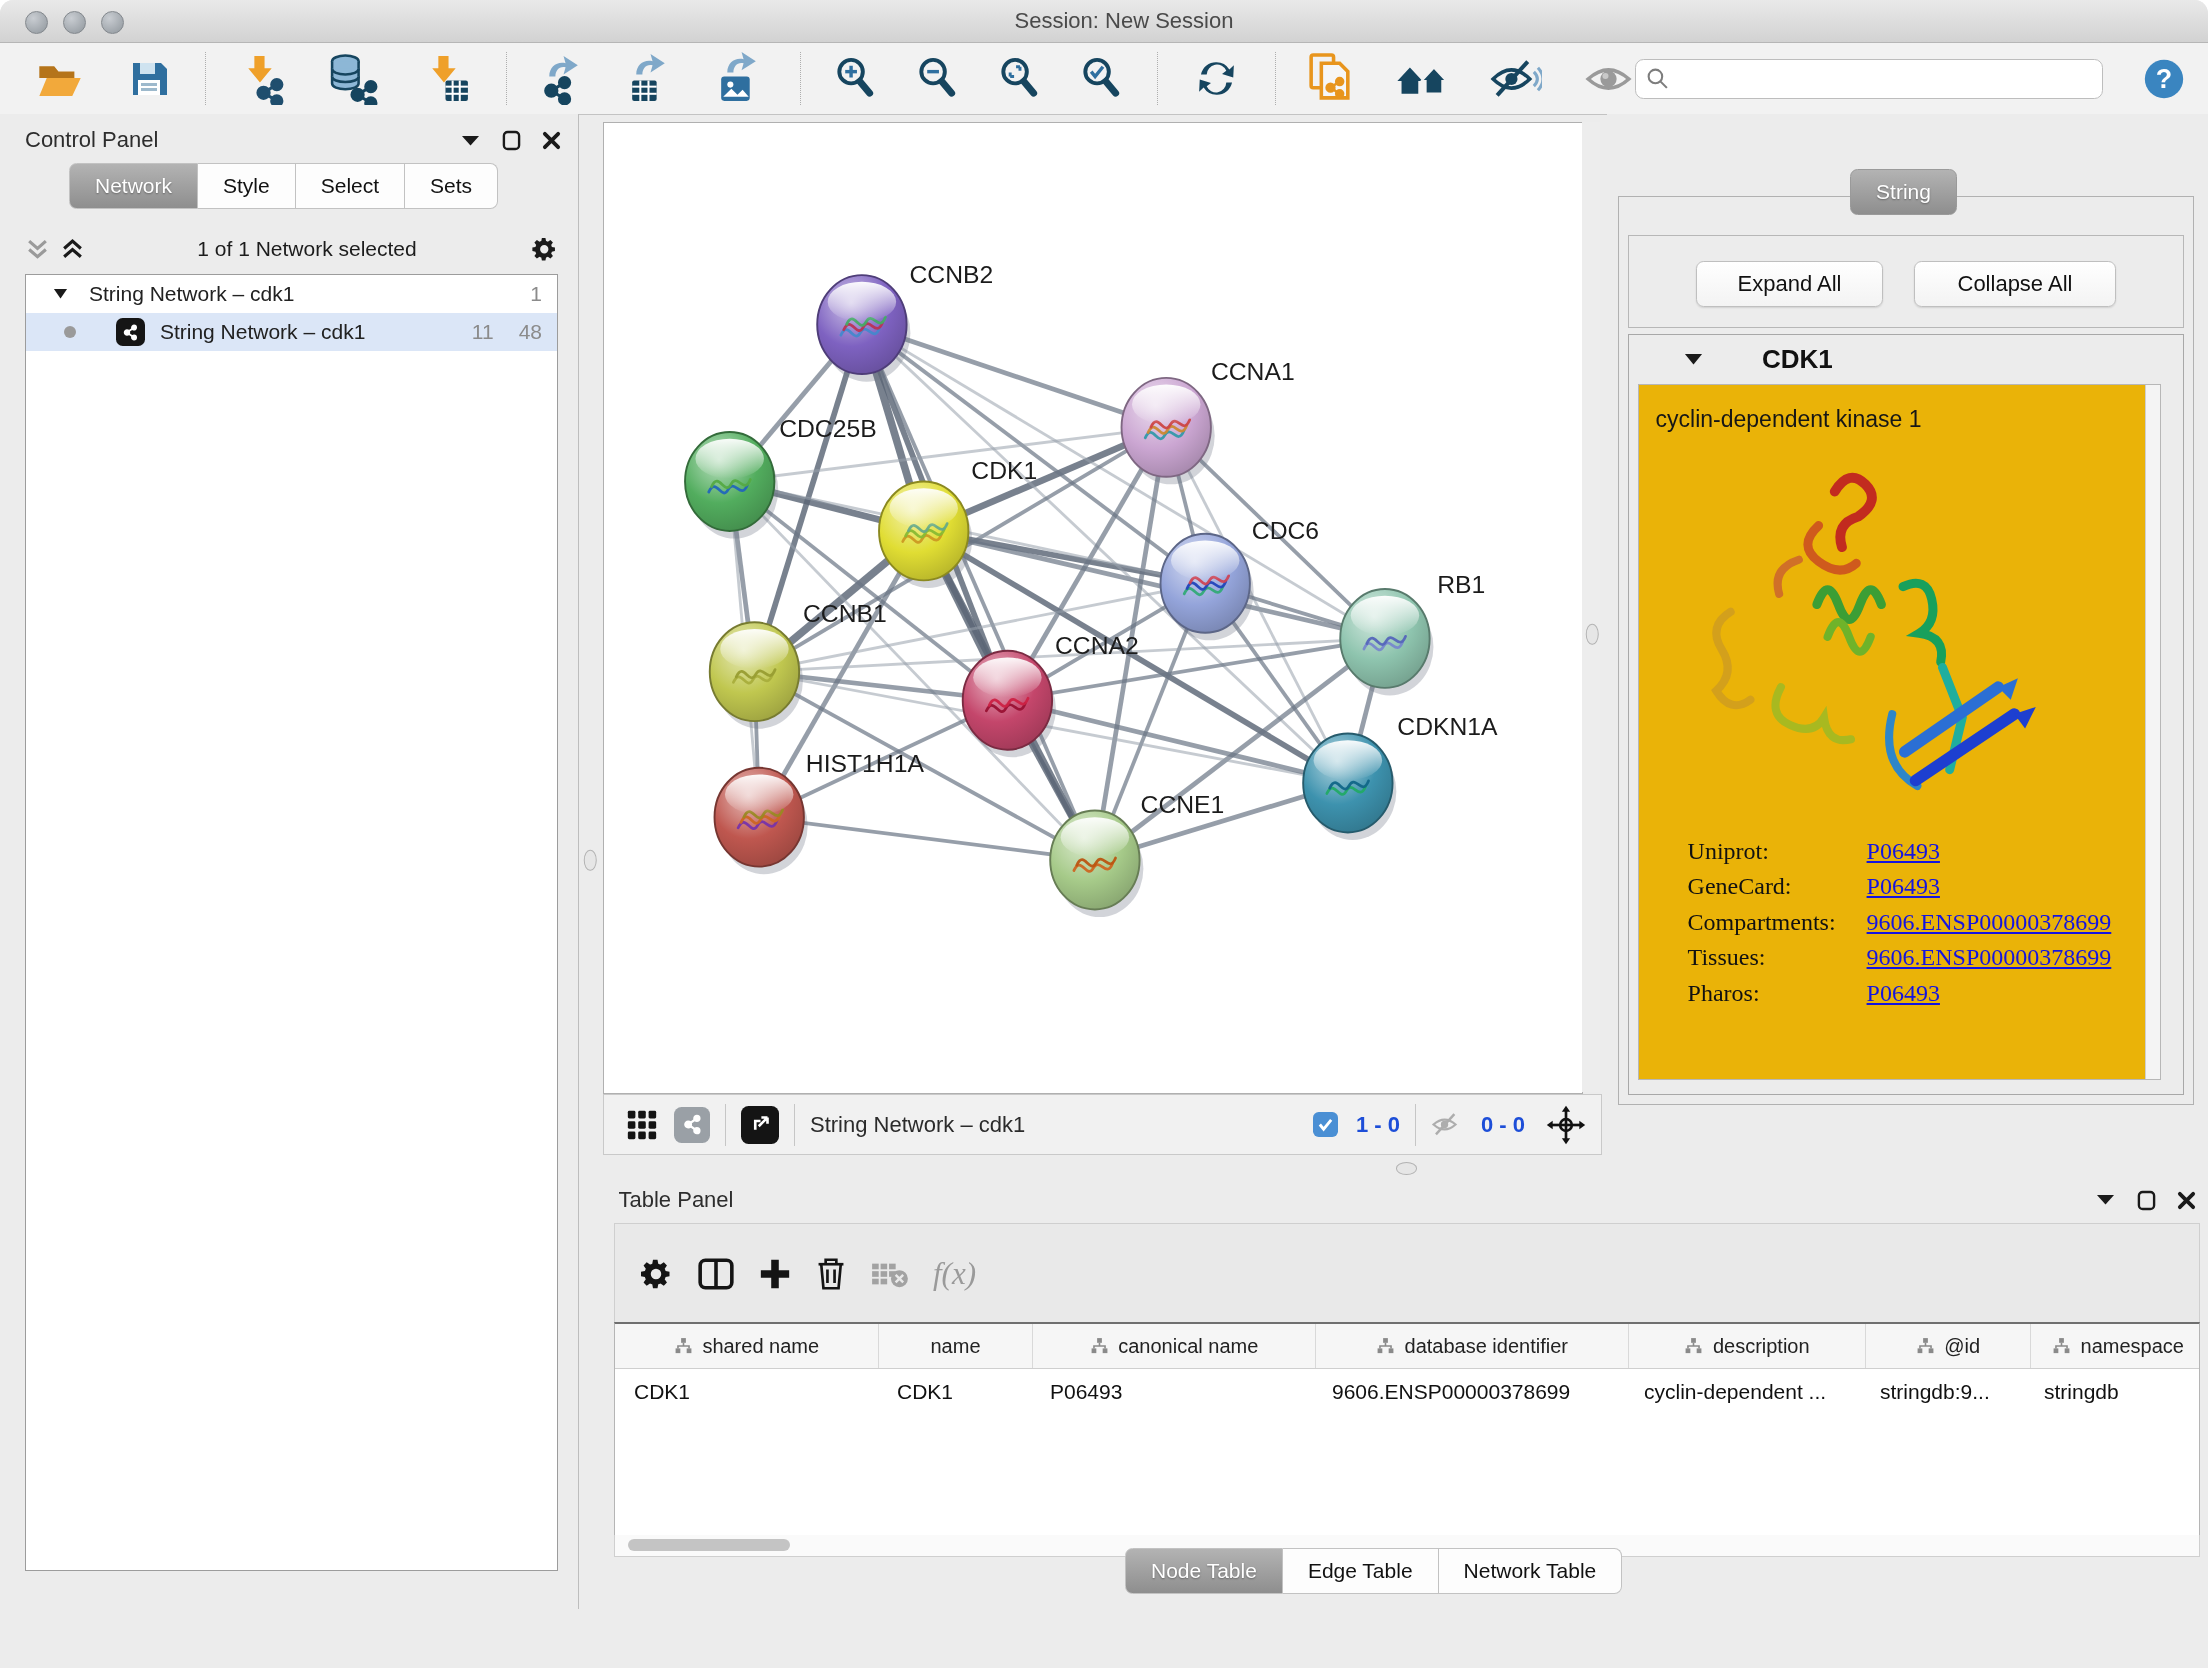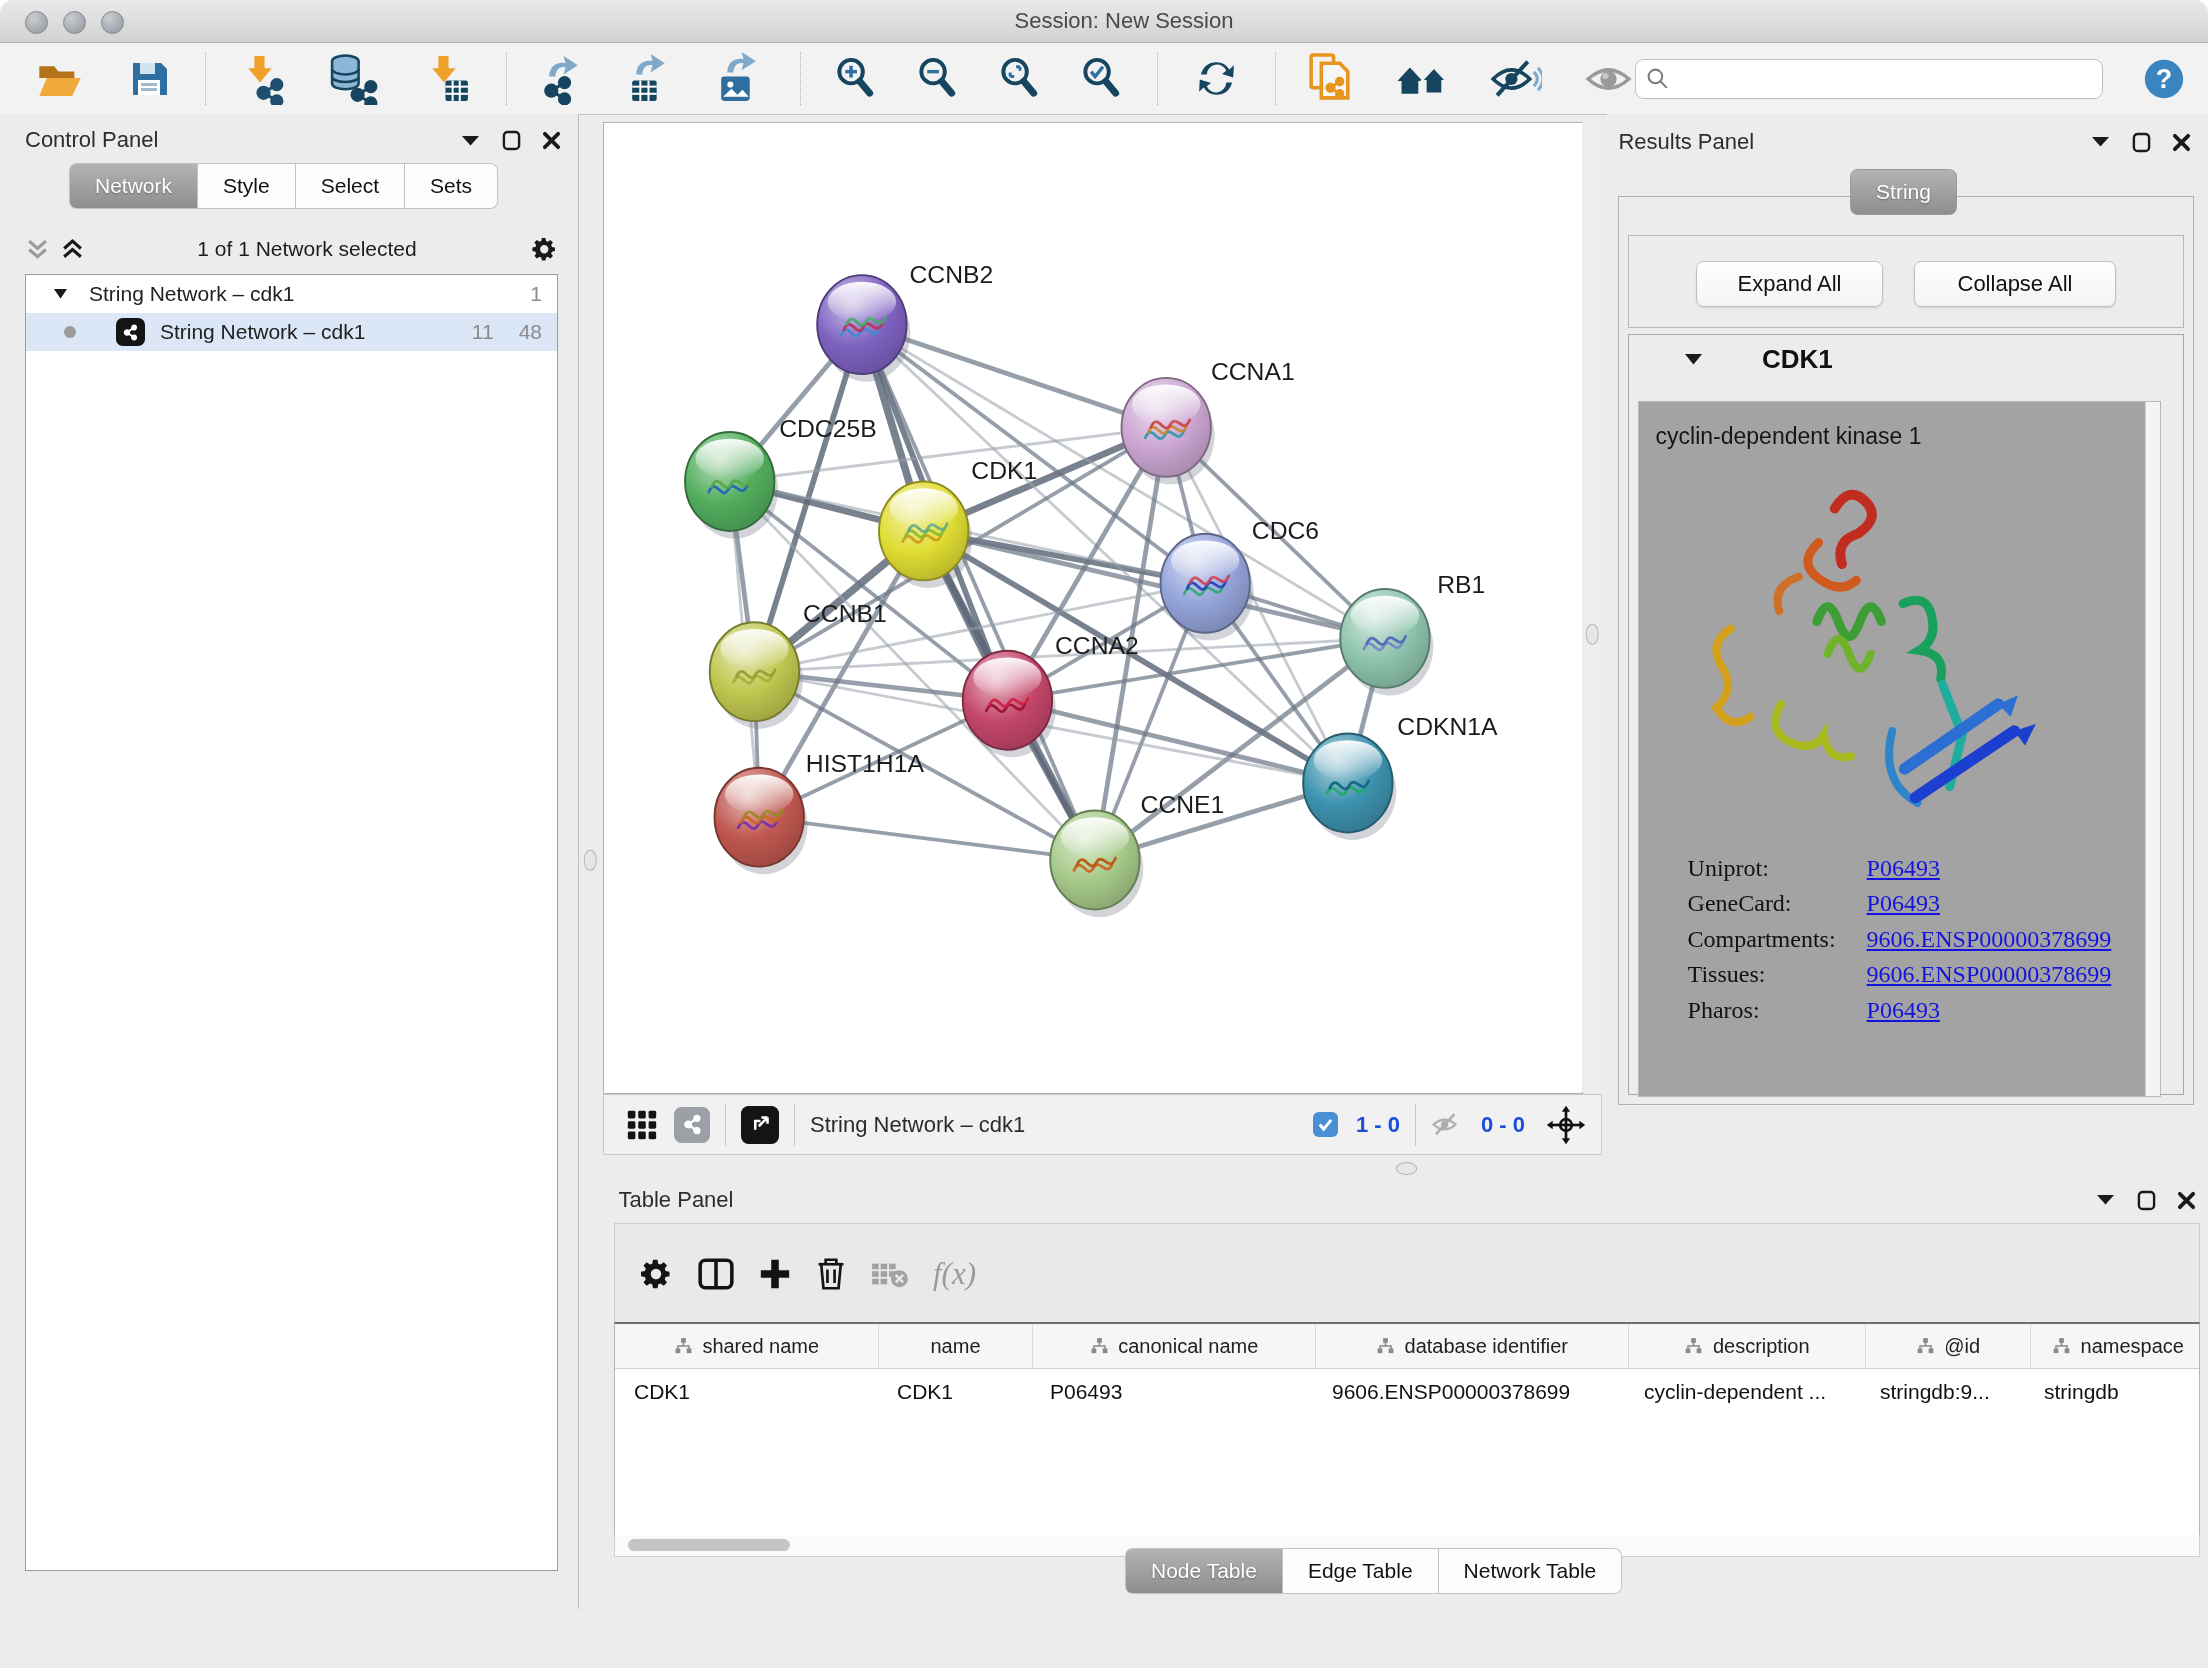--- a/index.html
+++ b/index.html
@@ -70,22 +70,22 @@
     border-radius:7.6px;text-shadow:0 1px 1.9px rgba(0,0,0,.35);}
   .rp-box{position:absolute;left:11.4px;top:82px;width:574px;height:907px;
     border:1px solid #b1b1b1;background:#ececec;}
   .rp-expandbox{position:absolute;left:8.6px;top:38px;width:554px;height:91px;border:1px solid #b7b7b7;}
   .btn{background:linear-gradient(#ffffff,#f3f3f3);border:1px solid #bfbfbf;border-radius:7.6px;
     font-size:22px;color:#111;display:flex;align-items:center;justify-content:center;cursor:pointer;
     box-shadow:0 1px 1.9px rgba(0,0,0,.12);}
   .gene-box{position:absolute;left:8.6px;top:137px;width:554px;height:759px;border:1px solid #a8a8a8;}
   .gene-head{height:49px;display:flex;align-items:center;}
   .gene-name{font-size:26px;font-weight:bold;color:#111;margin-left:59px;}
-  .gene-body{position:absolute;left:8.6px;top:66px;width:521px;height:694px;
-    border:1px solid #b7b7b7;background:#a3a3a3;}
+  .gene-body{position:absolute;left:8.6px;top:49px;width:521px;height:694px;
+    border:1px solid #b7b7b7;background:#eab308;}
   .gene-desc{font-size:23px;color:#161616;margin:21px 0 0 17px;}
   .gene-scroll{position:absolute;right:0;top:0;width:13.3px;height:100%;
     background:#f4f4f4;border-left:1px solid #cfcfcf;}
   .xl{font-family:"Liberation Serif",serif;}
   .xl-title{font-size:26px;font-weight:bold;color:#000;margin:13.3px 0 5.7px 27px;}
   .xl-row{display:flex;margin:8.6px 0 0 49px;font-size:24px;}
   .xl-row .lab{width:179px;color:#111;}
   .xl-row a{color:#1414e0;text-decoration:underline;}
   
   .table-panel{position:absolute;left:590px;top:1181px;width:1619px;height:428px;background:#ececec;}
@@ -647,35 +647,20 @@
           <path d="M24 1l5 7H19z"></path>
           <path d="M24 47l5-7H19z"></path>
           <path d="M1 24l7-5v10z"></path>
           <path d="M47 24l-7-5v10z"></path>
         </g>
       </svg>
   </div>
   <div class="grip" style="left:1396px;top:1162px"></div>
 
   <div class="results-panel">
-    <div class="rp-head">
-      <span class="panel-title">Results Panel</span>
-      <div style="flex:1"></div>
-      <div class="ph-ics">
-        <svg width="21" height="13.3" viewBox="0 0 22 14">
-            <path d="M2 2l9 10 9-10z" fill="#1a1a1a"></path>
-          </svg>
-        <svg width="19" height="21" viewBox="0 0 20 22">
-            <rect x="2" y="2" width="16" height="18" rx="4" fill="none" stroke="#1a1a1a" stroke-width="2.5"></rect>
-          </svg>
-        <svg width="19" height="19" viewBox="0 0 20 20">
-            <path d="M3 3l14 14M17 3L3 17" stroke="#1a1a1a" stroke-width="4" stroke-linecap="round"></path>
-          </svg>
-      </div>
-    </div>
     <div class="rp-tab">String</div>
     <div class="rp-box">
       <div class="rp-expandbox">
         <div class="btn" style="position:absolute;left:67px;top:25px;width:185px;height:44px">Expand All</div>
         <div class="btn" style="position:absolute;left:285px;top:25px;width:200px;height:44px">Collapse All</div>
       </div>
       <div class="gene-box">
         <div class="gene-head">
           <svg width="19" height="12.4" viewBox="0 0 20 13" style="margin-left:55px">
               <path d="M1 1l9 11 9-11z" fill="#1a1a1a"></path>

